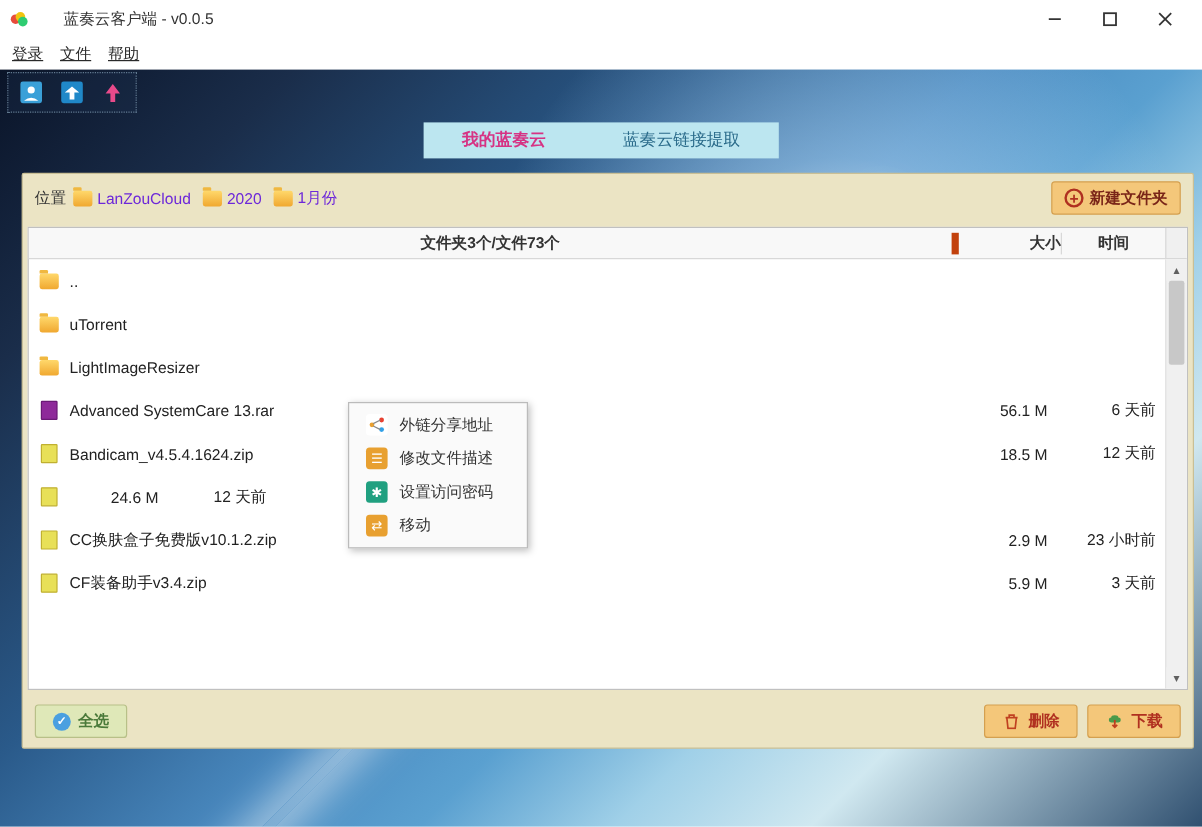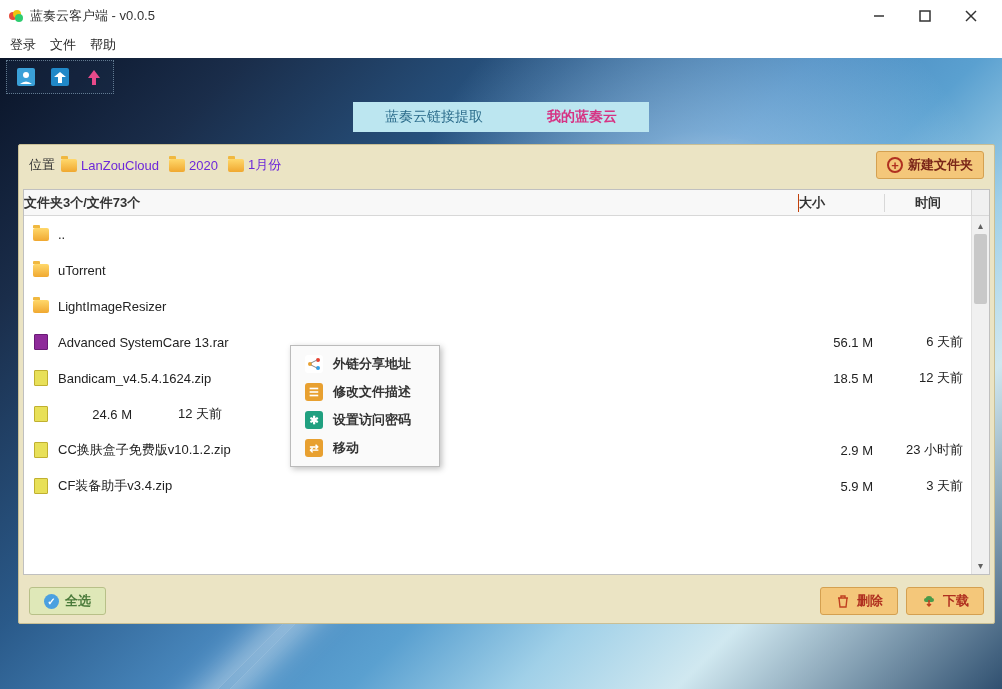--- a/index.html
+++ b/index.html
@@ -1,24 +1,24 @@
 <!DOCTYPE html>
 <html><head>
 <meta charset="utf-8">
 <style>
 * { margin: 0; padding: 0; box-sizing: border-box; font-family: "Microsoft YaHei", sans-serif; font-size: 13px; }
 body { width: 1002px; height: 689px; background: #fff; overflow: hidden; }
 
 .titlebar { height: 32px; display: flex; align-items: center; padding: 0 8px; background: #fff; }
 .titlebar .logo { width: 16px; height: 16px; margin-right: 6px; }
-.titlebar .title { color: #333; flex: 1; }
+.titlebar .title { color: #333; flex: 1; margin-left: 23px; }
 .titlebar .winbtn { width: 46px; height: 32px; display: flex; align-items: center; justify-content: center; color: #333; }
 
 .menubar { height: 26px; display: flex; align-items: center; padding: 0 10px; gap: 14px; color: #2a2a2a; font-size: 13px; }
-.menubar span { cursor: default; }
+.menubar span { cursor: default; text-decoration: underline; }
 
 .bgwrap { position: relative; height: calc(689px - 58px); background: linear-gradient(135deg, #0a1428 0%, #1a2d4a 15%, #2a5a8a 35%, #4a8ac0 50%, #5aa0d0 60%, #a0d0e8 70%, #d0e8f0 80%, #305070 100%); overflow: hidden; }
 .bgwrap::before { content:""; position:absolute; top:-100px; left:40%; width:600px; height:600px; background: radial-gradient(ellipse at center, rgba(255,255,255,.8) 0%, rgba(200,230,255,.4) 30%, transparent 70%); transform: rotate(45deg); }
 .bgwrap::after { content:""; position:absolute; top:0; left:45%; width:8px; height:800px; background: linear-gradient(180deg, #fff, rgba(255,255,255,.2)); transform: rotate(45deg); box-shadow: 0 0 30px 10px rgba(255,255,255,.5); }
 
 .toolbar { position: relative; z-index: 2; height: 38px; display: flex; align-items: center; padding: 0 6px; gap: 4px; }
 .tb-group { display:flex; border: 1px dotted rgba(150,180,200,.6); padding: 2px; background: rgba(30,50,80,.3); }
 .tb-btn { width: 34px; height: 28px; display: flex; align-items: center; justify-content: center; }
 
 .tabs-row { position: relative; z-index: 2; display: flex; justify-content: center; margin-top: 6px; }
@@ -30,22 +30,22 @@
 .loc-row { display: flex; align-items: center; padding: 6px 10px; }
 .loc-row .loc-label { color: #333; margin-right: 6px; }
 .crumb { display: flex; align-items: center; gap: 4px; margin-right: 10px; color: #6d28d9; cursor: default; }
 .folder-ico { width: 16px; height: 13px; background: linear-gradient(180deg,#ffd86b,#f0a830); border-radius: 2px; position: relative; }
 .folder-ico::before { content:""; position:absolute; top:-3px; left:0; width:7px; height:3px; background:#f0b840; border-radius:1px 1px 0 0; }
 .new-folder-btn { margin-left: auto; display: flex; align-items: center; gap: 5px; padding: 4px 10px; background: #f4c77a; border: 1px solid #d4a050; border-radius: 3px; color: #7a2518; font-weight: bold; cursor: default; }
 .plus-circle { width:16px; height:16px; border:2px solid #b03020; border-radius:50%; display:flex; align-items:center; justify-content:center; color:#b03020; font-weight:bold; line-height:1; }
 
 .file-area { margin: 4px 4px; background: #fff; border: 1px solid #c0c0c0; position: relative; }
 .fh { display: flex; background: #f8f8f8; border-bottom: 1px solid #d8d8d8; height: 26px; align-items: center; font-weight: bold; color: #333; }
-.fh .c-name { flex: 1; border-right: 1px solid #c2410c; }
-.fh .c-size { width: 86px; text-align: left; border-right: 1px solid #d8d8d8; }
+.fh .c-name { flex: 1; text-align: center; border-right: 6px solid #c2410c; }
+.fh .c-size { width: 86px; text-align: right; border-right: 1px solid #d8d8d8; }
 .fh .c-time { width: 86px; text-align: center; }
 .fh .c-scroll { width: 18px; background:#f0f0f0; border-left:1px solid #d8d8d8; height:100%; }
 
 .rows { height: 358px; overflow: hidden; position: relative; }
 .scrollbar { position: absolute; right: 0; top: 0; width: 18px; height: 100%; background: #f0f0f0; border-left:1px solid #e0e0e0; }
 .sb-btn { height: 18px; background: #f0f0f0; display:flex; align-items:center; justify-content:center; color:#606060; font-size:10px; }
 .sb-thumb { position:absolute; top:18px; left:2px; right:2px; height:70px; background:#c8c8c8; border-radius:2px; }
 
 .row { display: flex; align-items: center; height: 36px; padding-left: 8px; padding-right: 18px; color: #222; }
 .row.sel { background: #0078d4; color: #fff; }
@@ -125,22 +125,22 @@
       <div class="tb-btn">
           <svg width="22" height="22">
             <path d="M11 4 L17 12 L13 12 L13 19 L9 19 L9 12 L5 12 Z" fill="#e84a8a"></path>
           </svg>
         </div>
     </div>
   </div>
 
   <div class="tabs-row">
     <div class="tabs">
+      <div class="tab active">我的蓝奏云</div>
       <div class="tab">蓝奏云链接提取</div>
-      <div class="tab active">我的蓝奏云</div>
     </div>
   </div>
 
   <div class="panel">
     <div class="loc-row">
       <span class="loc-label">位置</span>
       <span class="crumb">
           <span class="folder-ico"></span>
           <span>LanZouCloud</span>
         </span>
@@ -165,21 +165,21 @@
         <div class="c-time">时间</div>
         <div class="c-scroll"></div>
       </div>
       <div class="rows" id="rows">
         <div class="scrollbar">
           <div class="sb-btn">▴</div>
           <div class="sb-thumb"></div>
           <div class="sb-btn" style="position:absolute;bottom:0;width:100%;">▾</div>
         </div>
 
-        <div class="ctx-menu" style="left:266px; top:129px;font-weight:bold;">
+        <div class="ctx-menu" style="left:266px; top:119px;">
           <div class="ctx-item">
               <span class="ctx-ico" style="background:#fff">
                 <svg width="14" height="14">
                   <circle cx="3" cy="7" r="2" fill="#e8a030"></circle>
                   <circle cx="11" cy="3" r="2" fill="#e84030"></circle>
                   <circle cx="11" cy="11" r="2" fill="#30a0e8"></circle>
                   <line x1="4" y1="6" x2="10" y2="3" stroke="#888"></line>
                   <line x1="4" y1="8" x2="10" y2="11" stroke="#888"></line>
                 </svg>
               </span>

